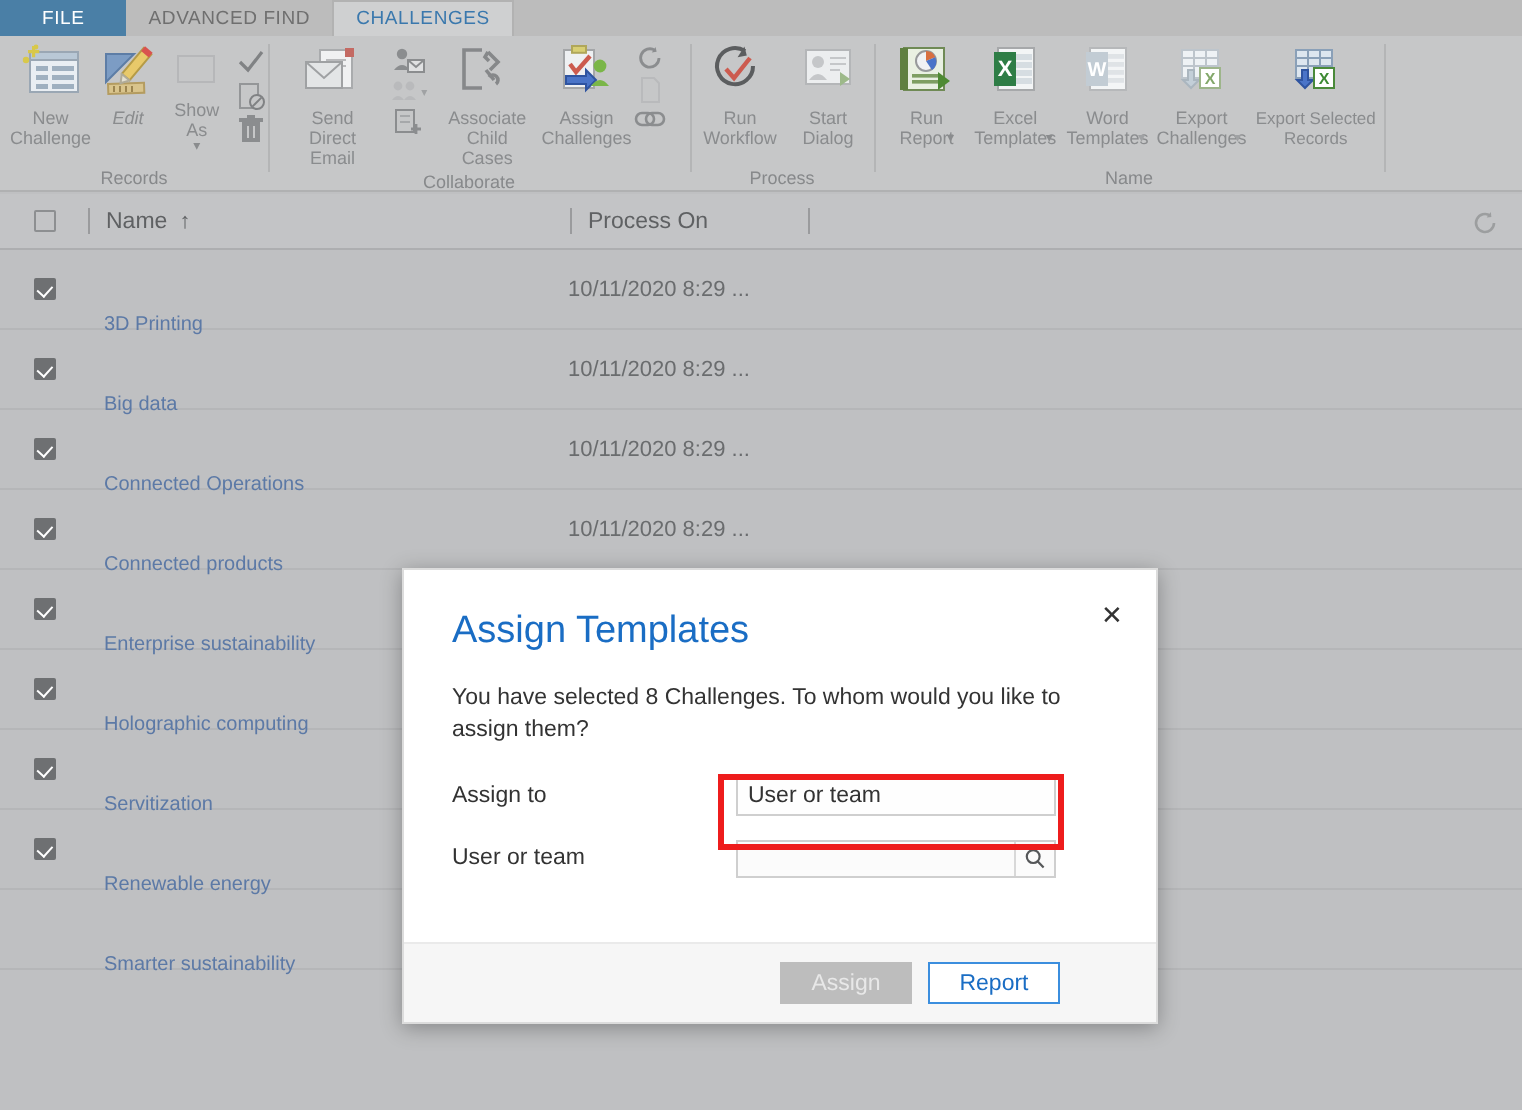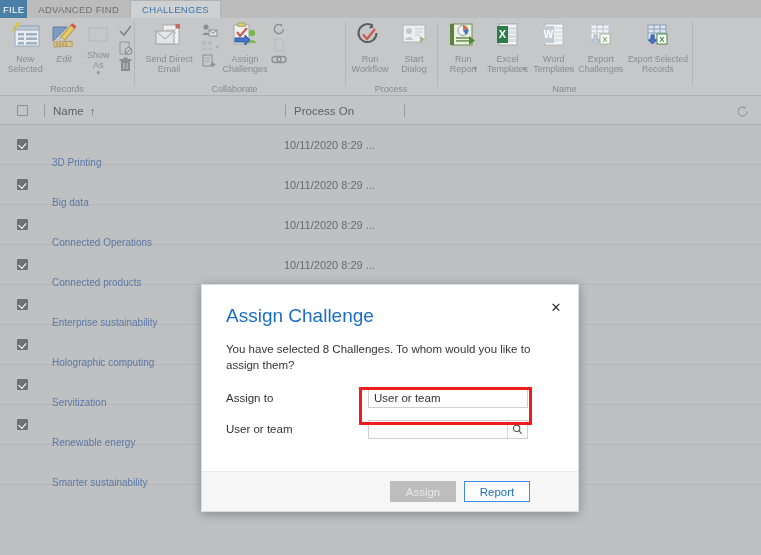--- a/index.html
+++ b/index.html
@@ -30,21 +30,21 @@
     letter-spacing: .3px;
     padding: 0 11px;
     color: #6d6d6d;
     white-space: nowrap;
     cursor: default;
   }
   .tab.file {
     background: #4a7fa6;
     color: #ffffff;
     font-weight: normal;
-    padding: 0 3px;
+    padding: 0 21px;
   }
   .tab.advanced { background: #bcbcbc; color: #6f6f6f; }
   .tab.active {
     background: #cfd0d1;
     color: #3a78ad;
     border-left: 1px solid #b2b2b2;
     border-right: 1px solid #b2b2b2;
     border-top: 1px solid #b2b2b2;
   }
   .tabstrip .spacer { flex: 1; }
@@ -292,21 +292,21 @@
             <rect x="17" y="11" width="11" height="2.5" fill="#9fb0c0"></rect>
             <rect x="9" y="15.5" width="6" height="2.5" fill="#9fb0c0"></rect>
             <rect x="17" y="15.5" width="11" height="2.5" fill="#9fb0c0"></rect>
             <rect x="9" y="20" width="6" height="2.5" fill="#9fb0c0"></rect>
             <rect x="17" y="20" width="11" height="2.5" fill="#9fb0c0"></rect>
             <path d="M5 3 l2 0 l0 -2 l1.6 0 l0 2 l2 0 l0 1.6 l-2 0 l0 2 l-1.6 0 l0 -2 l-2 0 z" fill="#d8c84a"></path>
             <circle cx="4" cy="8" r="1.6" fill="#d8c84a"></circle>
             <circle cx="9" cy="1.5" r="1.2" fill="#d8c84a"></circle>
           </svg>
           <div class="lbl">New
-Selected</div>
+Challenge</div>
         </div>
 
         <div class="ritem" style="width:38px;font-style:italic;">
           <svg class="icon" width="30" height="30" viewBox="0 0 30 30">
             <path d="M4 5 L18 5 L4 19 Z" fill="#7c9cc4" stroke="#5d7da6"></path>
             <rect x="5" y="20" width="18" height="5" fill="#d9c48c" stroke="#b49c60" transform="rotate(-2 5 20)"></rect>
             <line x1="8" y1="21" x2="8" y2="24" stroke="#9c8550"></line>
             <line x1="11" y1="21" x2="11" y2="24" stroke="#9c8550"></line>
             <line x1="14" y1="21" x2="14" y2="24" stroke="#9c8550"></line>
             <line x1="17" y1="21" x2="17" y2="24" stroke="#9c8550"></line>
@@ -384,20 +384,33 @@
             <span style="font-size:6px;color:#a0a2a4;">▾</span>
           </div>
           <svg width="18" height="15" viewBox="0 0 18 15">
             <rect x="3" y="1" width="9" height="11" fill="none" stroke="#8b8d8f"></rect>
             <line x1="5" y1="4" x2="10" y2="4" stroke="#a6a8aa"></line>
             <line x1="5" y1="7" x2="10" y2="7" stroke="#a6a8aa"></line>
             <path d="M13 8 l0 5 M10.5 10.5 l5 0" stroke="#8b8d8f" stroke-width="1.4"></path>
           </svg>
         </div>
 
+        <div class="ritem" style="width:62px;">
+          <svg class="icon" width="34" height="30" viewBox="0 0 34 30">
+            <path d="M14 3 L5 3 L5 22 L14 22" fill="none" stroke="#86888a" stroke-width="1.8"></path>
+            <g stroke="#86888a" stroke-width="1.8" fill="none">
+              <path d="M17 4 l5 5 l-4 4"></path>
+              <path d="M17 4 l-1.5 2.5 l2 2"></path>
+              <path d="M20 18 l-4 -5"></path>
+              <path d="M21 20 a2.5 2.5 0 1 0 -3.5 -3.5"></path>
+            </g>
+          </svg>
+          <div class="lbl">Associate Child
+Cases</div>
+        </div>
 
         <div class="ritem" style="width:48px;">
           <svg class="icon" width="34" height="30" viewBox="0 0 34 30">
             <rect x="6" y="3" width="15" height="19" fill="#eef0f2" stroke="#a4a6a8"></rect>
             <rect x="10" y="1" width="7" height="3.4" fill="#d8cf74" stroke="#b0a75a"></rect>
             <path d="M9 10 L12 14 L19 6" fill="none" stroke="#cc5b4f" stroke-width="2.2"></path>
             <path d="M7 16 L17 16 L17 13 L22 18 L17 23 L17 20 L7 20 Z" fill="#4a74c8" stroke="#2f54a0"></path>
             <circle cx="24" cy="11" r="3.2" fill="#7ab648"></circle>
             <path d="M19.5 21 q4.5 -6 9 0 z" fill="#7ab648"></path>
           </svg>
@@ -625,21 +638,21 @@
           <div class="gr-name">Smarter sustainability</div>
           <div class="gr-created"></div>
         </div>
       </div>
     <div class="grid-filler" style="height:100px;"></div>
   </div>
 
   <div class="modal">
     <div class="modal-body">
       <div class="modal-close">✕</div>
-      <h2 class="modal-title">Assign Challenge</h2>
+      <h2 class="modal-title">Assign Templates</h2>
       <p class="modal-desc">You have selected 8 Challenges. To whom would you like to assign them?</p>
 
       <div class="field-row">
         <div class="field-label">Assign to</div>
         <div class="field-ctl">
           <input class="txtbox" type="text" readonly="" value="User or team" style="">
         </div>
       </div>
 
       <div class="field-row">

